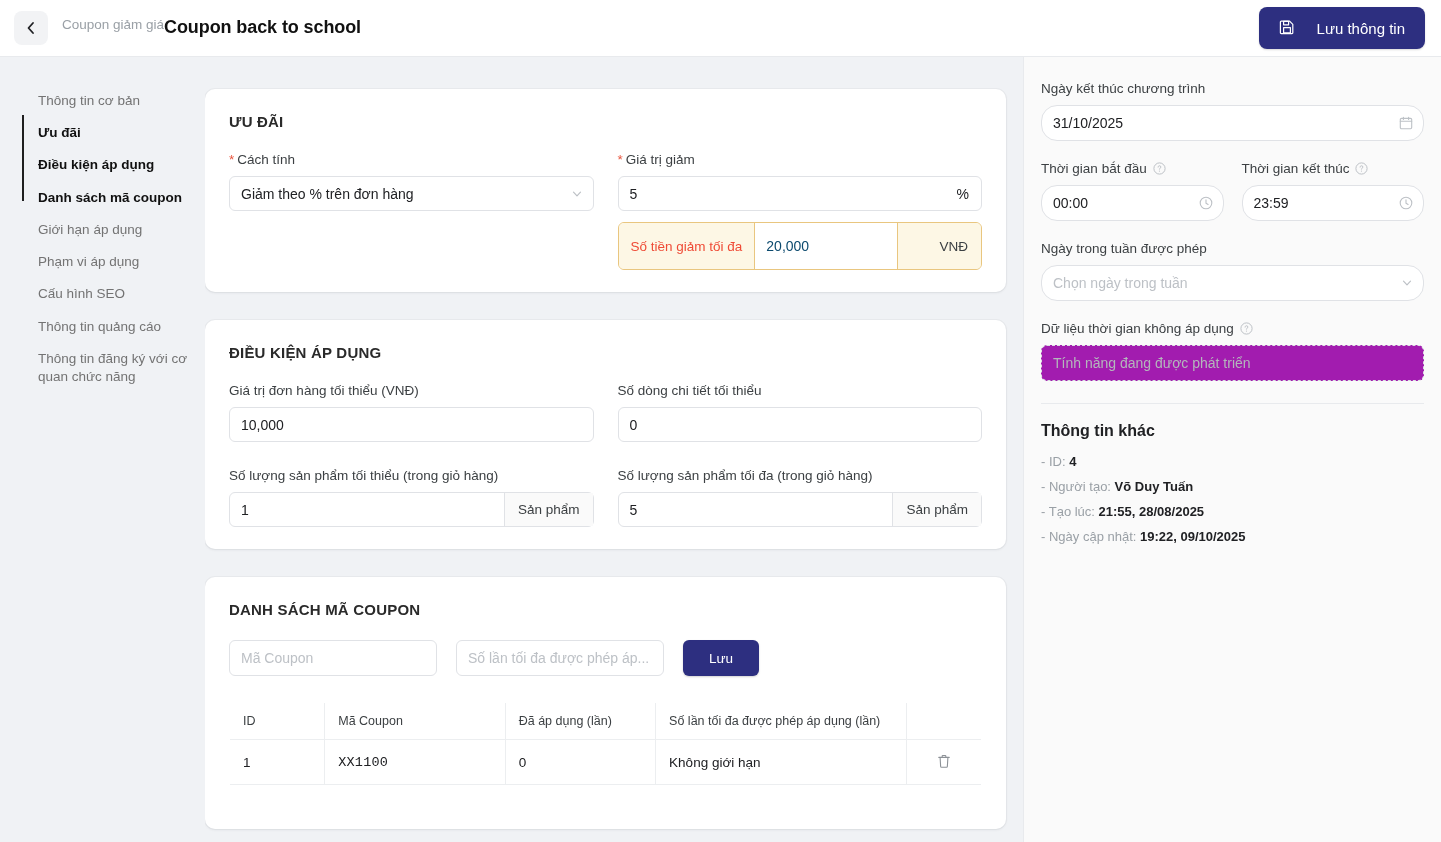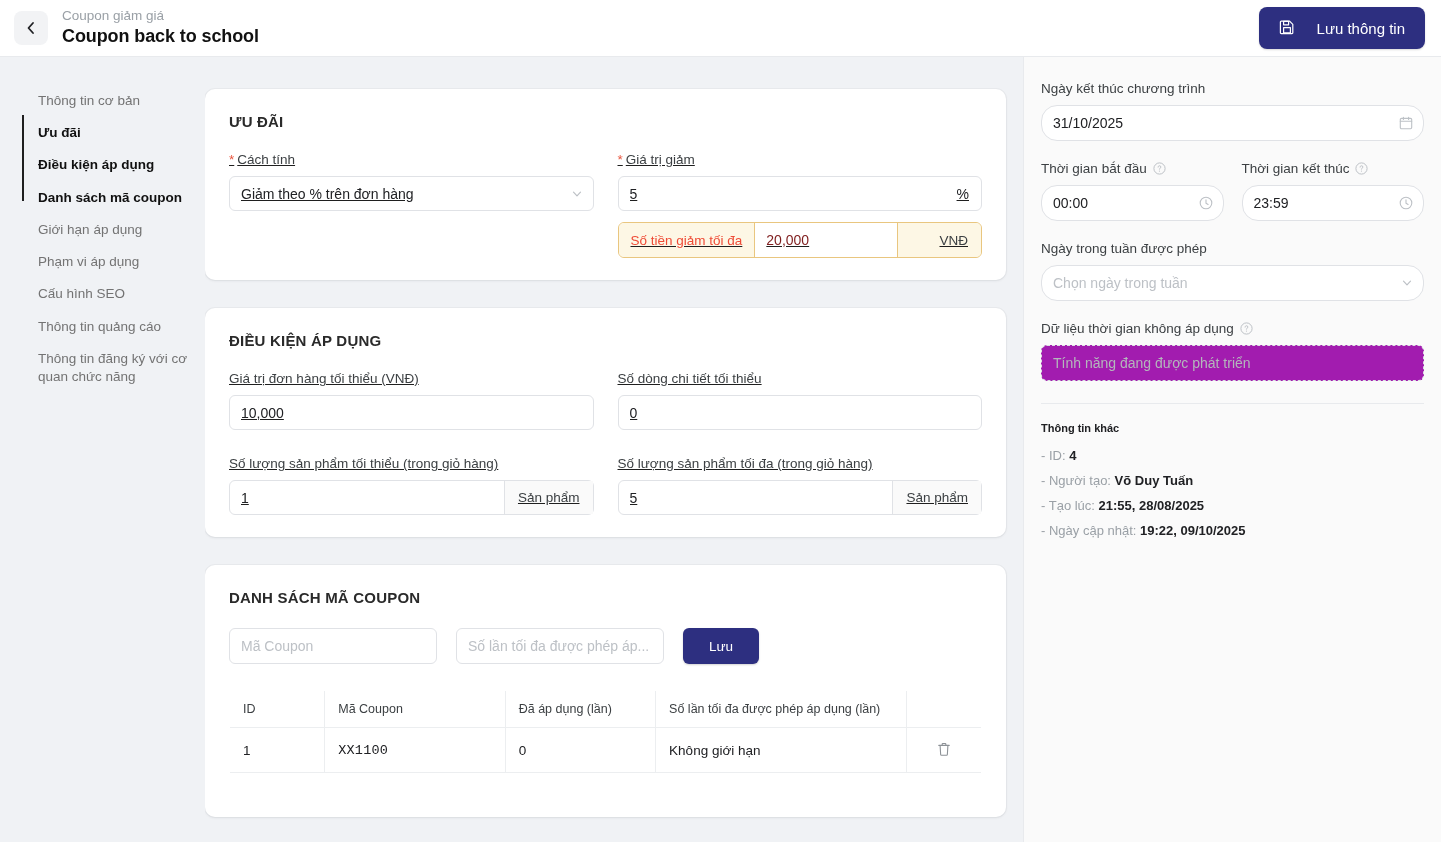--- a/index.html
+++ b/index.html
@@ -25,21 +25,21 @@
     padding:0 16px 0 14px;
     z-index:5;
   }
   .back-btn {
     width:34px; height:34px; border-radius:8px;
     background:#f2f3f5; border:none;
     display:flex; align-items:center; justify-content:center;
     cursor:pointer; flex:0 0 auto;
   }
   .back-btn svg { display:block; }
-  .header-titles { margin-left:14px; display:flex; flex-direction:column; justify-content:center; line-height:1.1; }
+  .header-titles { margin-left:14px; display:flex; justify-content:center; line-height:1.1; }
   .breadcrumb { font-size:13.5px; color:#9aa0a6; margin-bottom:3px; }
   .page-title { font-size:18px; font-weight:700; color:#111; letter-spacing:-0.1px; }
   .header-spacer { flex:1 1 auto; }
   .save-btn {
     height:42px; padding:0 20px; border-radius:8px;
     background:#2d2f80; color:#fff; border:none;
     font-size:15px; font-weight:500;
     display:flex; align-items:center; gap:22px;
     cursor:pointer;
     box-shadow:0 1px 2px rgba(0,0,0,.15);
@@ -74,21 +74,21 @@
     box-shadow:0 1px 3px rgba(16,24,40,.07), 0 0 0 1px rgba(16,24,40,.03);
     padding:24px 24px 22px 24px;
     margin-bottom:28px;
   }
   .card-title {
     font-size:15px; font-weight:600; color:#2a2a2a;
     letter-spacing:.2px; margin:0 0 22px 0; text-transform:uppercase;
   }
 
   .grid2 { display:flex; gap:24px; }
-  .col { flex:1 1 0; min-width:0;text-decoration:underline; }
+  .col { flex:1 1 0; min-width:0; }
 
   .fld-label {
     font-size:13.5px; color:#3c4043; margin-bottom:9px; display:block;
   }
   .req { color:#e8553e; margin-right:3px; }
 
   .ctrl {
     height:35px; border:1px solid #e0e2e6; border-radius:6px;
     background:#fff; display:flex; align-items:center;
     font-size:14px; color:#202124;
@@ -105,35 +105,35 @@
   .ctrl .suffix-icon { padding:0 10px 0 4px; display:flex; align-items:center; }
   .ctrl .addon-right {
     height:100%; display:flex; align-items:center; padding:0 13px;
     border-left:1px solid #e0e2e6; background:#fafafa;
     font-size:13.5px; color:#3c4043; white-space:nowrap;
   }
   .select .placeholder-val { flex:1 1 auto; padding:0 11px; color:#202124; }
 
   
   .maxrow {
-    margin-top:11px; height:36px; display:flex; align-items:stretch;
+    margin-top:11px; height:48px; display:flex; align-items:stretch;
     border:1px solid #e9c67f; border-radius:6px; overflow:hidden;
     background:#fdf7e5;
   }
   .maxrow .lbl {
     display:flex; align-items:center; padding:0 12px;
     color:#ef4b36; font-size:13.5px; background:#fdf7e5; white-space:nowrap;
   }
   .maxrow .val {
     flex:1 1 auto; background:#fff; display:flex; align-items:center;
     border-left:1px solid #e9c67f; border-right:1px solid #e9c67f;
   }
   .maxrow .val input {
     border:none; outline:none; background:transparent; width:100%; height:100%;
-    padding:0 11px; font-size:14px; color:#7f1d1d;
+    padding:0 11px; font-size:14px; color:#0c4a6e;
     font-family:"Liberation Sans", sans-serif;
   }
   .maxrow .unit {
     display:flex; align-items:center; padding:0 13px;
     font-size:13.5px; color:#3c4043; background:#fdf7e5; white-space:nowrap;margin-left:28px;
   }
 
   .mt26 { margin-top:26px; }
 
   
@@ -195,21 +195,21 @@
   .r-row2 { display:flex; gap:18px; }
   .r-row2 > div { flex:1 1 0; min-width:0; }
   .r-block { margin-bottom:20px; }
   .r-select .ph { flex:1 1 auto; padding:0 11px; color:#bdc1c6; font-size:14px; }
   .r-dashed {
     height:36px; border:1px dashed #dcdfe3; border-radius:6px; background:#a21caf;
     display:flex; align-items:center; padding:0 11px;
     font-size:14px; color:#b3b7bb;
   }
   .r-divider { height:1px; background:#e8eaed; margin:22px 0 18px 0; }
-  .r-subtitle { font-size:11px; font-weight:700; color:#202124; margin-bottom:14px; }
+  .r-subtitle { font-size:16px; font-weight:700; color:#202124; margin-bottom:14px; }
   .r-meta { font-size:13px; color:#9aa0a6; margin-bottom:10px; }
   .r-meta b { color:#202124; font-weight:700; }
   .help-icon { color:#bdc1c6; display:inline-flex; }
 </style>
 </head>
 <body>
 
 <div class="app">
 
   <div class="header">

